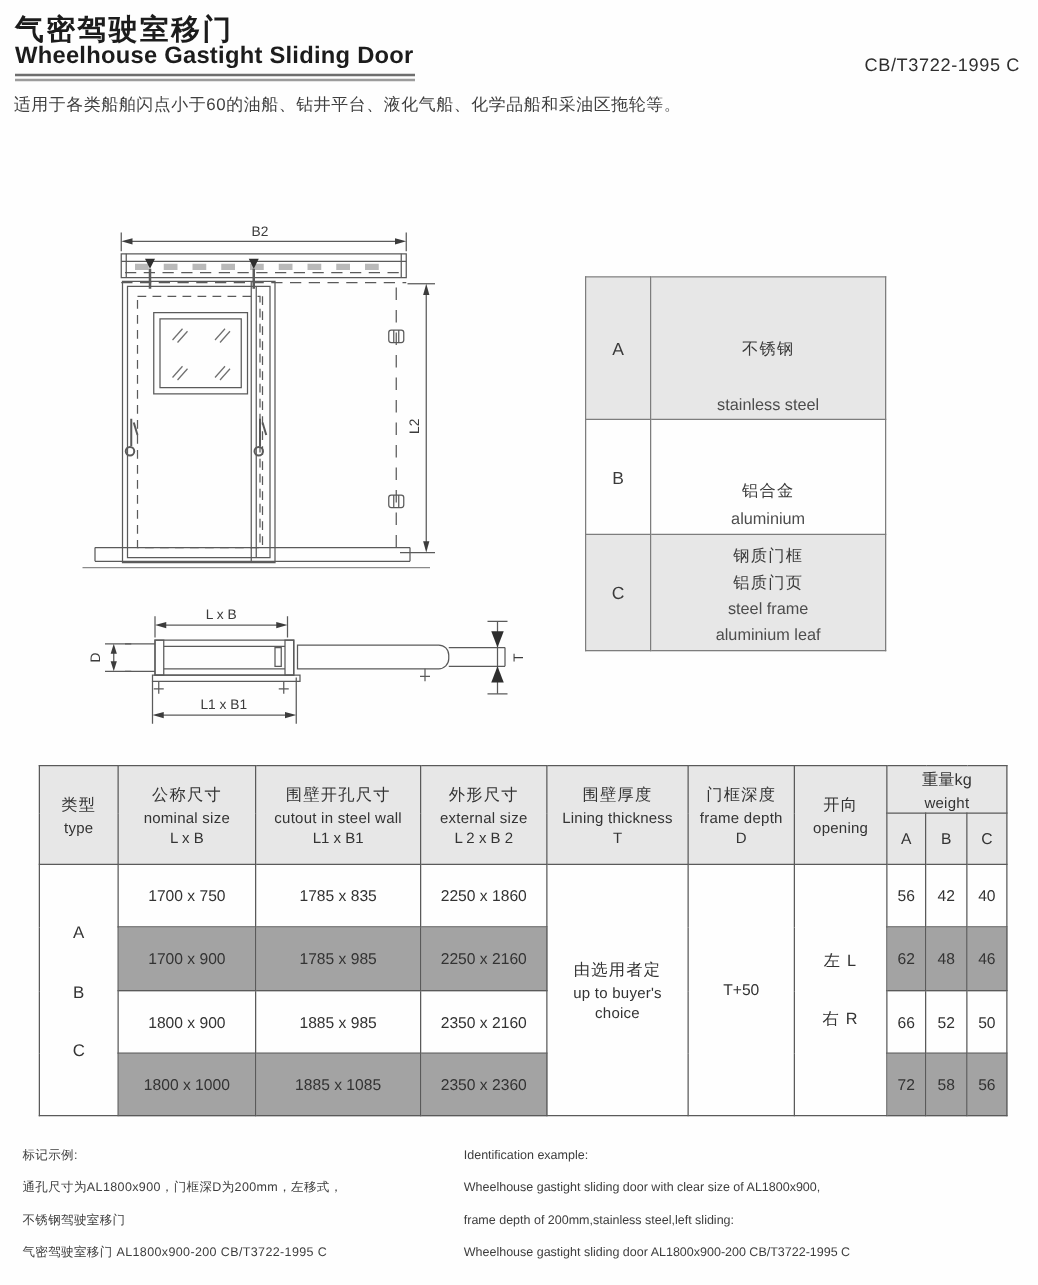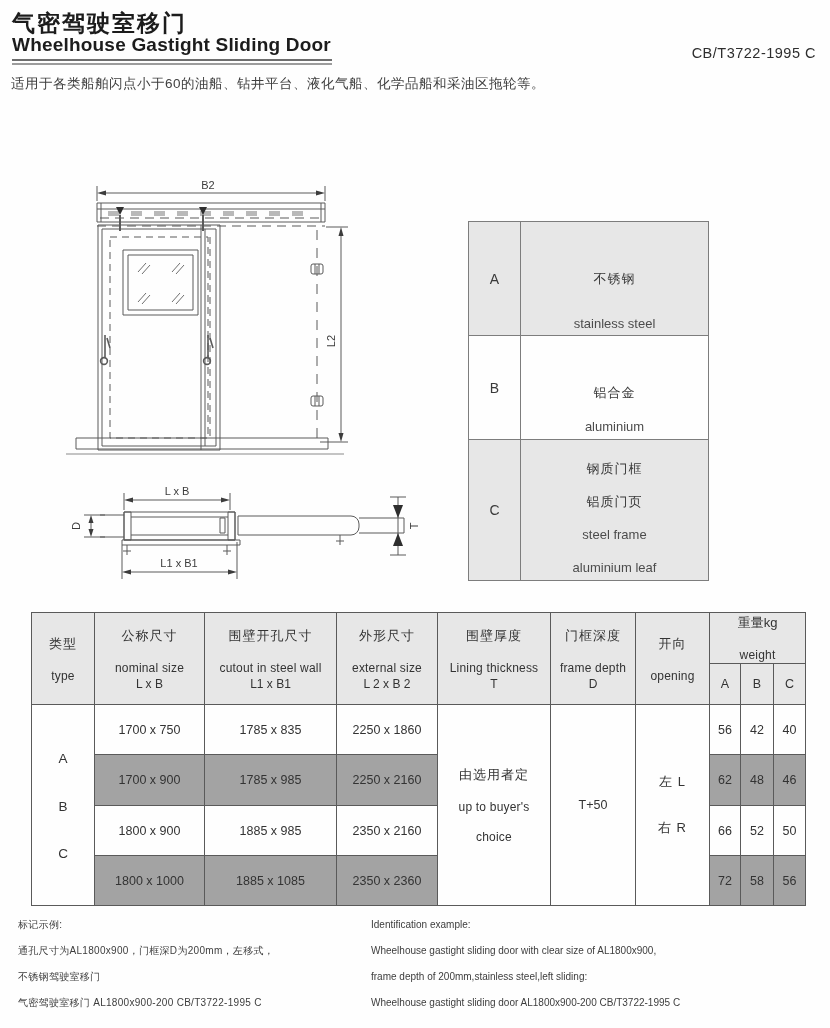--- a/index.html
+++ b/index.html
@@ -21,30 +21,30 @@
 
   
   .mat-table { left:468px; top:221px; width:241px; border-collapse:collapse; table-layout:fixed; }
   .mat-table td { border:1px solid #7d7d7d; text-align:center; vertical-align:middle;
     font-size:13px; color:#3a3a3a; padding:4px 2px; }
   .mat-table tr { height:76px; }
   .mat-table .key { width:52px; font-size:14px; }
   .mat-table .gray { background:#e7e7e7; }
   .mat-table .zh { font-size:13px; letter-spacing:1px;margin-top:44px; }
   .mat-table .en { font-size:13px; color:#4c4c4c; margin-top:5px; }
-  .mat-table .tight { margin-top:16px; line-height:17px; }
+  .mat-table .tight { margin-top:4px; line-height:17px; }
 
   
   .spec { left:31px; top:612px; border-collapse:collapse; table-layout:fixed; }
   .spec td { border:1px solid #5a5a5a; text-align:center; vertical-align:middle;
     font-size:12.5px; color:#333; padding:1px; }
   .spec .hd { background:#e7e7e7; }
   .spec .alt { background:#a3a3a3; }
   .spec .zh { font-size:13px; letter-spacing:1px; }
-  .spec .en { font-size:12px; margin-top:16px; letter-spacing:0.2px; }
+  .spec .en { font-size:12px; margin-top:2px; letter-spacing:0.2px; }
   .spec .sub { font-size:12px; margin-top:2px; }
   .type-cell { position:relative; }
   .type-letter { position:absolute; left:0; width:100%; text-align:center; font-size:13.5px; }
   .tl-a { top:46px; } .tl-b { top:94px; } .tl-c { top:141px; }
   .open-top { margin-bottom:28px; }
 
   
   .foot { top:912px; font-size:10px; color:#3d3d3d; line-height:26px; }
   .foot-left { left:18px; width:348px; letter-spacing:0.3px; }
   .foot-right { left:371px; width:450px; }

